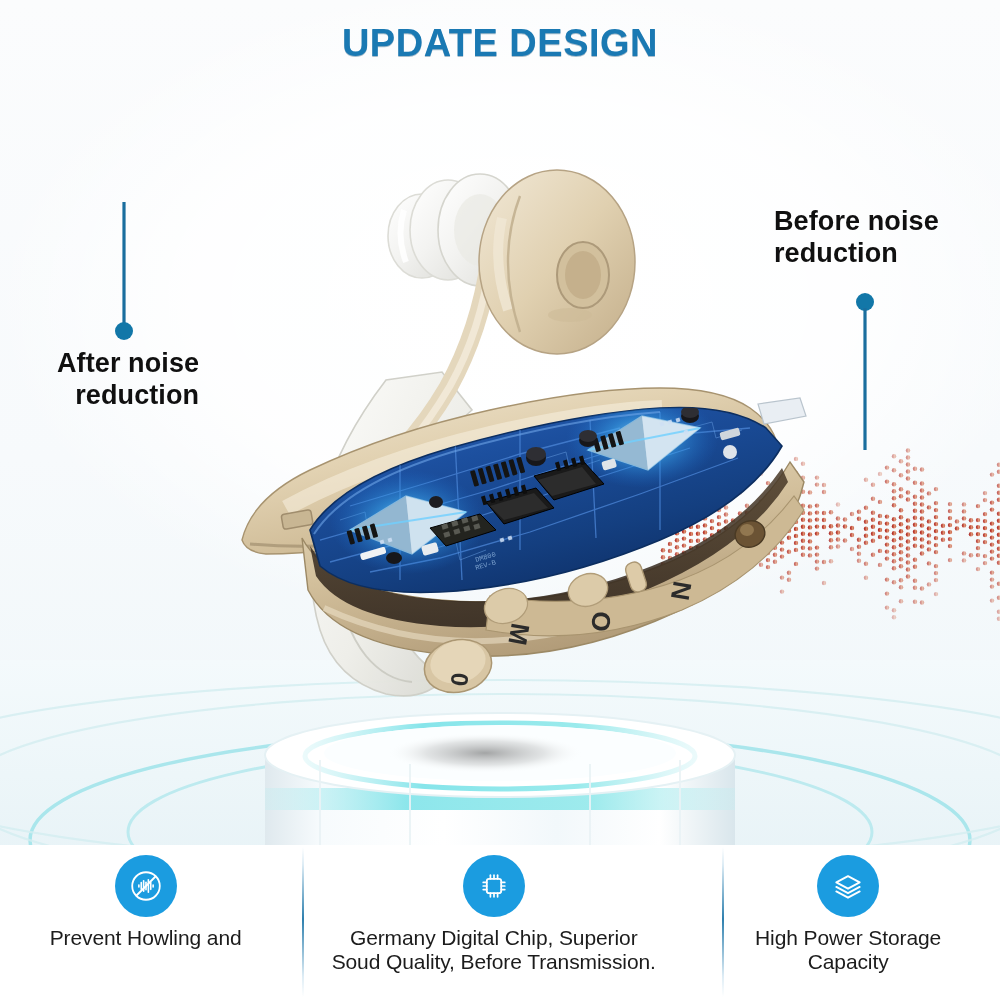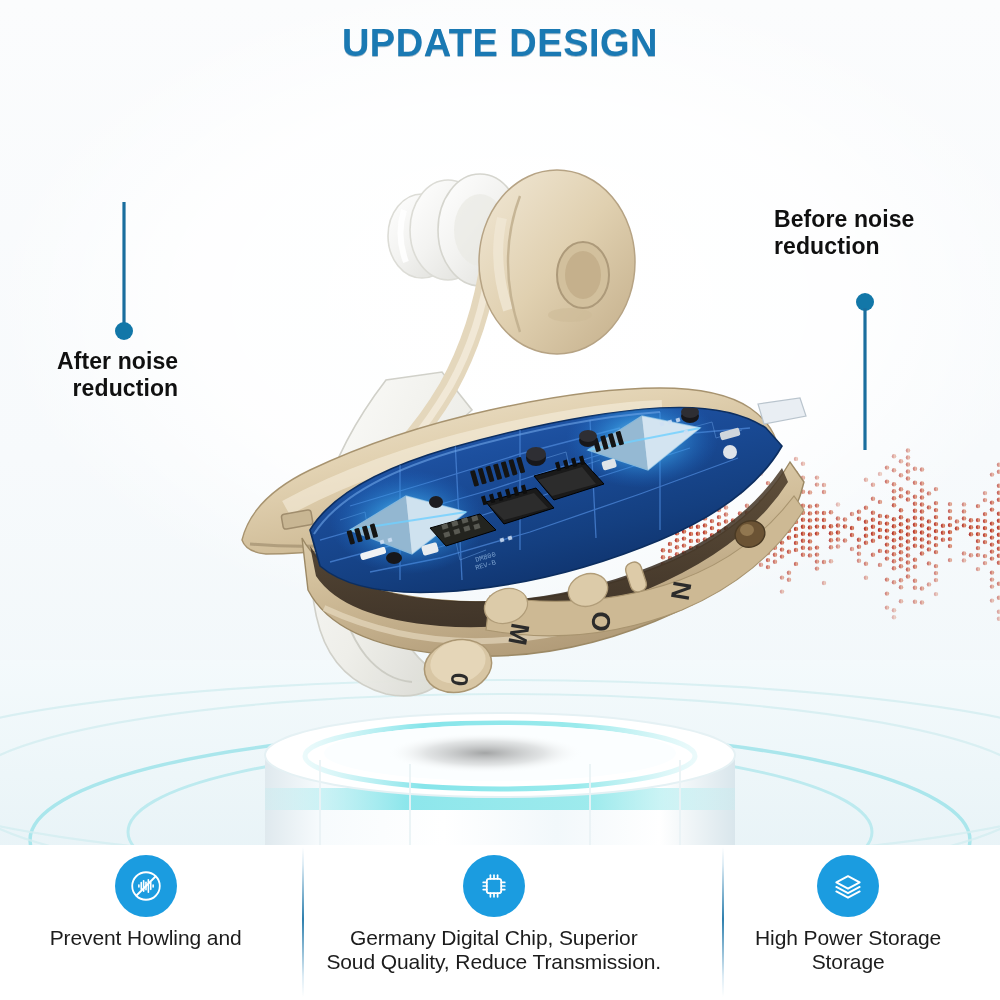--- a/index.html
+++ b/index.html
@@ -40,21 +40,21 @@
     z-index: 40;
   }
 
   
   .wave-left  { position: absolute; left: -4px; top: 150px; width: 420px; height: 96px; z-index: 12; }
   .wave-right { position: absolute; left: 660px; top: 418px; width: 350px; height: 230px; z-index: 12; }
 
   
   .annot { position: absolute; z-index: 45; }
   .annot-label {
-    font-size: 23px; font-weight: bold; color: #101010;
+    font-size: 27px; font-weight: bold; color: #101010;
     line-height: 1.18; letter-spacing: 0.1px;
   }
   .leader { position: absolute; z-index: 44; }
 
   
   .product { position: absolute; left: 190px; top: 110px; width: 640px; height: 620px; z-index: 25; }
   .pedestal { position: absolute; left: 0; top: 660px; width: 1000px; height: 230px; z-index: 18; }
 
   
   .features {
@@ -1182,34 +1182,34 @@
             <line x1="8" y1="20" x2="12" y2="20"></line>
             <line x1="8" y1="24" x2="12" y2="24"></line>
             <line x1="28" y1="16" x2="32" y2="16"></line>
             <line x1="28" y1="20" x2="32" y2="20"></line>
             <line x1="28" y1="24" x2="32" y2="24"></line>
           </g>
         </svg>
       </div>
       <div class="f-text">
         <div>Germany Digital Chip, Superior</div>
-        <div>Soud Quality, Reduce Transmission.</div>
+        <div>Soud Quality, Before Transmission.</div>
       </div>
     </div>
 
     <div class="f-div f-div-2"></div>
 
     <div class="feature f3">
       <div class="f-icon">
         <svg viewBox="0 0 40 40" width="36" height="36" fill="none" stroke="#ffffff" stroke-width="2.1" stroke-linejoin="round" stroke-linecap="round">
           <path d="M20 9 L33 16 L20 23 L7 16 Z"></path>
           <path d="M7 21 L20 28 L33 21"></path>
           <path d="M7 26 L20 33 L33 26"></path>
         </svg>
       </div>
       <div class="f-text">
         <div>High Power Storage</div>
-        <div>Storage</div>
+        <div>Capacity</div>
       </div>
     </div>
 
   </div>
 </div>
 
 </body></html>

